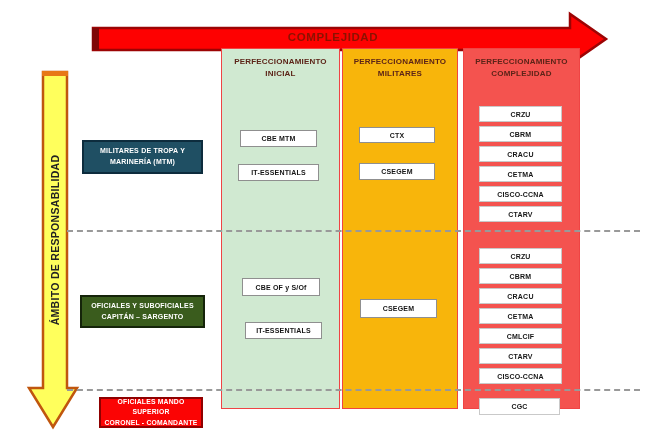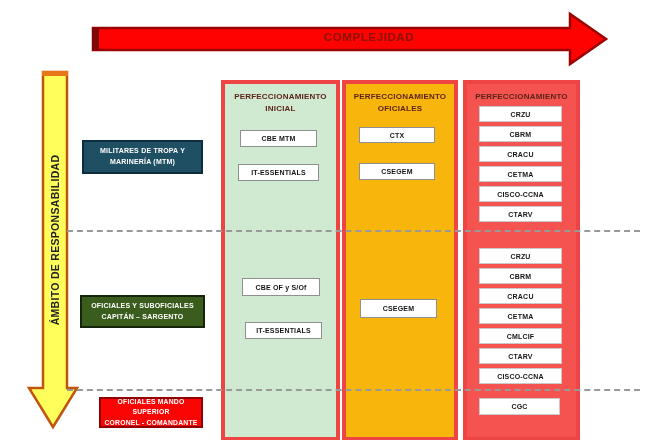--- a/index.html
+++ b/index.html
@@ -4,21 +4,21 @@
 <style>
   html,body { margin:0; padding:0; background:#fff; }
   .canvas {
     position:relative; width:650px; height:440px; background:#ffffff;
     font-family:"Liberation Sans", sans-serif; overflow:hidden;
   }
   .abs { position:absolute; }
 
   
   .col {
-    position:absolute; top:80px; height:361px; border:4px solid #ef4444;
+    position:absolute; top:48px; height:361px; border:1px solid #ef4444;
     box-sizing:border-box; z-index:1;
   }
   .col-initial   { left:221px; width:119px; background:#d0e9d1; }
   .col-advanced  { left:342px; width:116px; background:#f8b50b; }
   .col-specialist{ left:463px; width:117px; background:#f4534f; }
   .col-header {
     padding:7px 4px 0 4px; text-align:center; font-weight:bold; font-size:8px;
     line-height:1.5; color:#5c2418; letter-spacing:.2px;
   }
 
@@ -45,21 +45,21 @@
   .dashline {
     position:absolute; left:67px; width:573px; height:0;
     border-top:2px dashed #999999; z-index:4;
   }
   .dash-1 { top:230px; }
   .dash-2 { top:389px; }
 
   
   .h-arrow-label {
     position:absolute; left:93px; top:31px; width:480px; text-align:center;
-    font-weight:bold; font-size:11.5px; color:#8b1200; letter-spacing:.6px; z-index:2;margin-left:36px;
+    font-weight:bold; font-size:11.5px; color:#8b1200; letter-spacing:.6px; z-index:2;
   }
   .v-arrow-label {
     position:absolute; left:55px; top:240px;
     transform:translate(-50%,-50%) rotate(-90deg); transform-origin:center;
     white-space:nowrap; font-weight:bold; font-size:10.5px; color:#222222;
     letter-spacing:.3px; z-index:2;
   }
   svg { position:absolute; z-index:1; }
 </style>
 </head>
@@ -76,21 +76,21 @@
   <svg class="abs" width="90" height="380" viewBox="0 0 90 380" style="left:20px; top:62px;">
     <polygon points="23,10 47,10 47,326 57,326 33,365 9,326 23,326" fill="#ffff5c" stroke="#c0560e" stroke-width="2.5" stroke-linejoin="miter"></polygon>
     <rect x="22" y="9" width="26" height="5" fill="#e77817"></rect>
   </svg>
   <div class="v-arrow-label">ÁMBITO DE RESPONSABILIDAD</div>
 
   <div class="col col-initial">
     <div class="col-header">PERFECCIONAMIENTO INICIAL</div>
   </div>
   <div class="col col-advanced">
-    <div class="col-header">PERFECCIONAMIENTO OFICIALES</div>
+    <div class="col-header">PERFECCIONAMIENTO MILITARES</div>
   </div>
   <div class="col col-specialist">
     <div class="col-header">PERFECCIONAMIENTO COMPLEJIDAD</div>
   </div>
 
   <div class="dashline dash-1"></div>
   <div class="dashline dash-2"></div>
 
   <div class="rlabel rlabel-mtm">
     <span>MILITARES DE TROPA Y</span>

